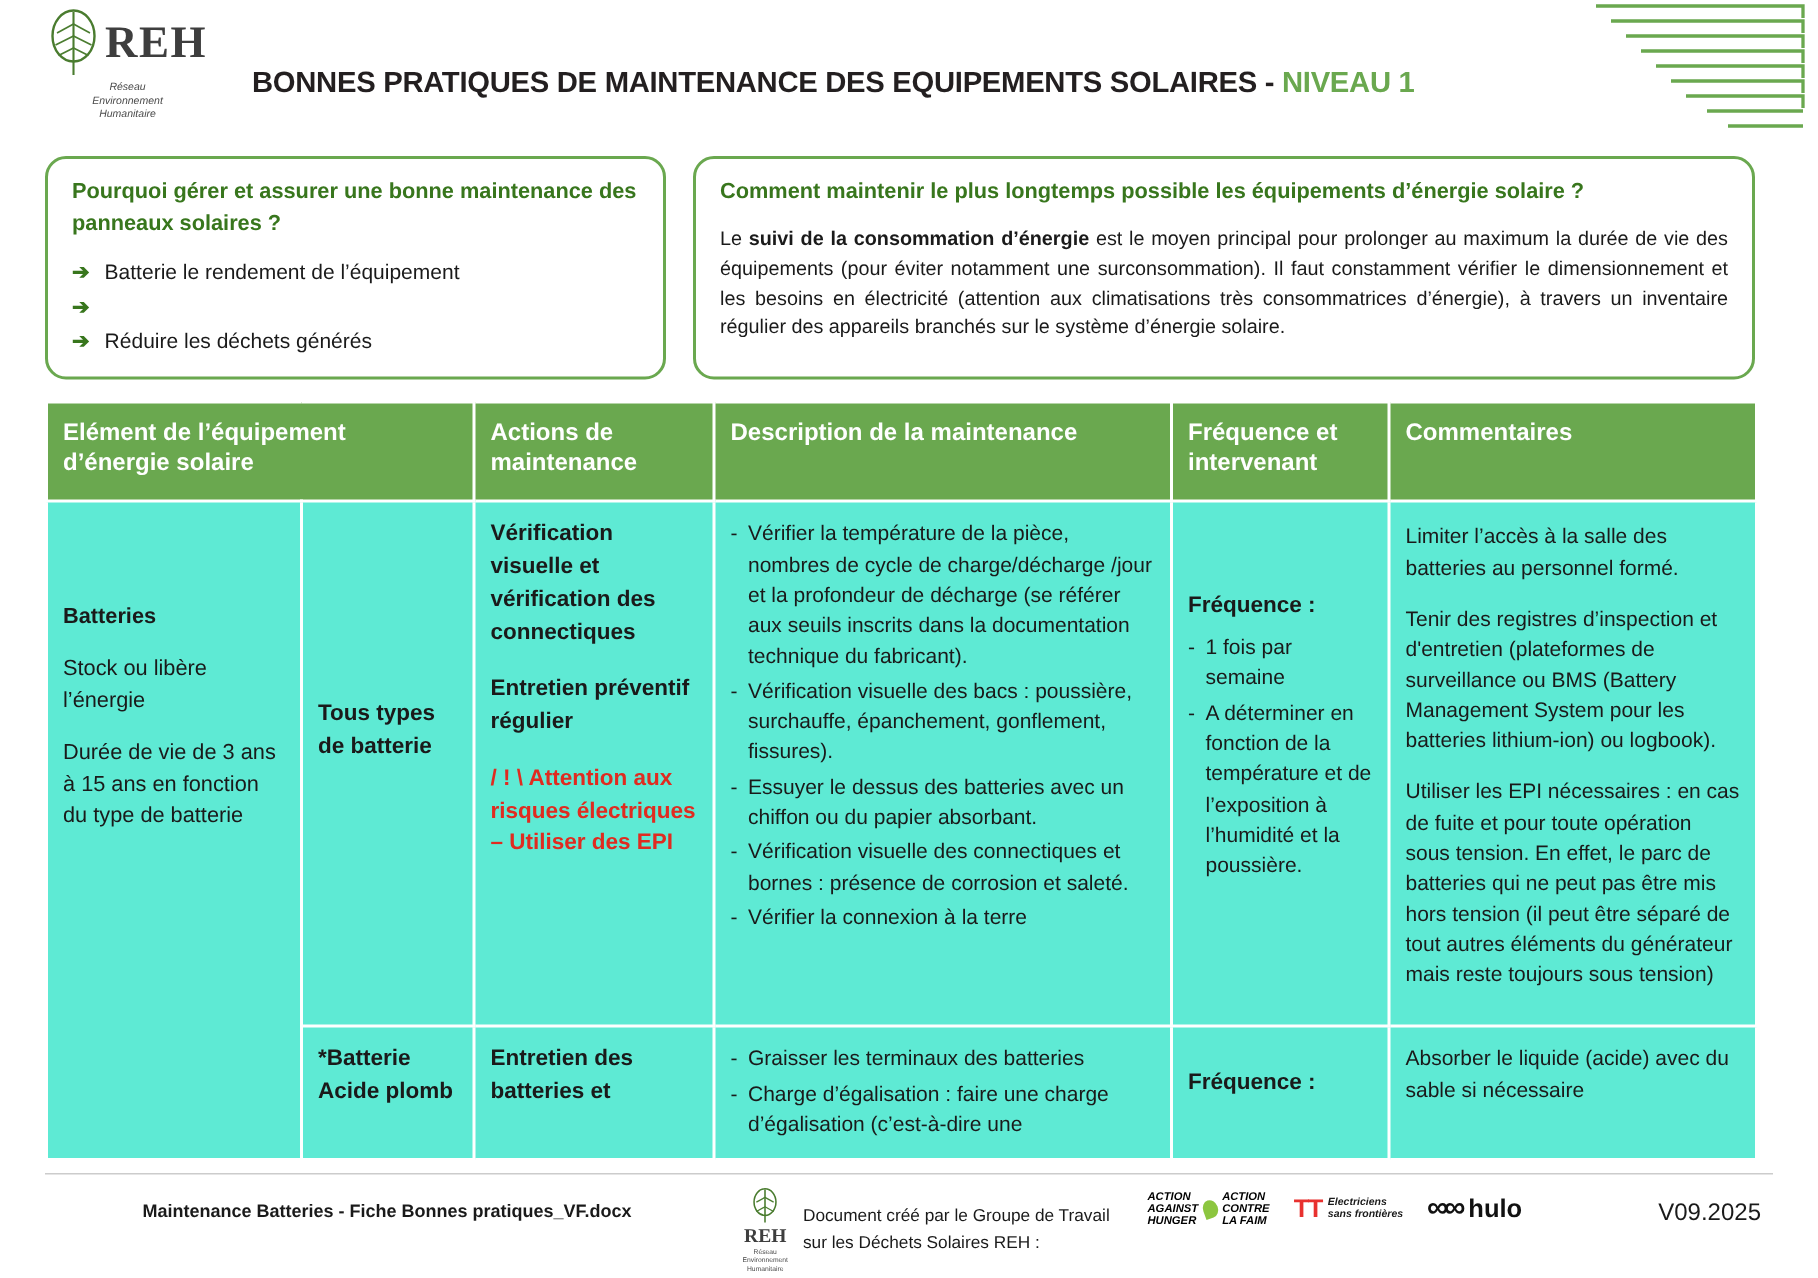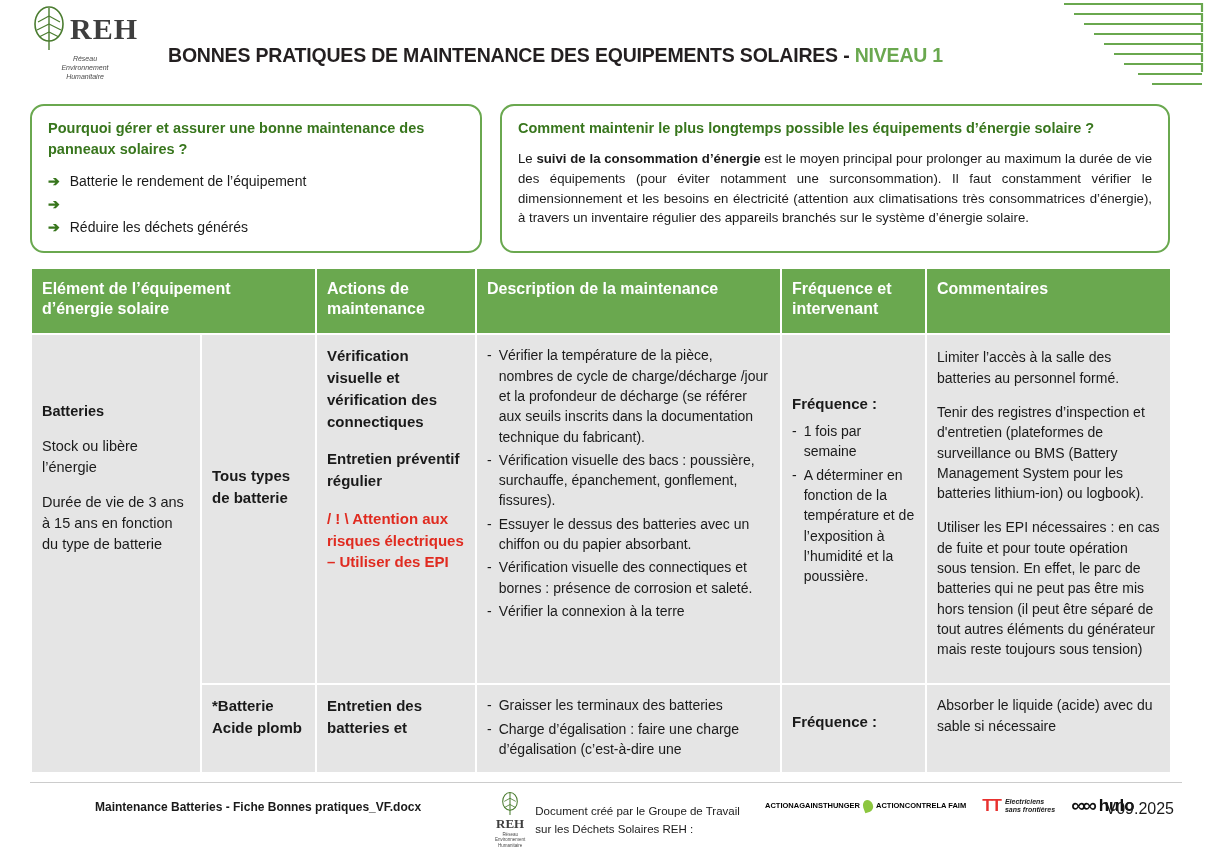--- a/index.html
+++ b/index.html
@@ -38,21 +38,21 @@
     position:absolute;right:0;top:0;width:160px;height:96px;overflow:hidden;
   }
   
   .intro-row{
     display:flex;gap:18px;padding:0 42px 0 30px;margin-top:8px;
   }
   .box{
     border:2px solid #6aa84f;border-radius:14px;padding:12px 16px 12px 16px;
     box-sizing:border-box;
   }
-  .box-left{width:452px;}
+  .box-left{width:414px;}
   .box-right{flex:1;}
   .box-title{
     color:#38761d;font-weight:bold;font-size:14.5px;line-height:1.45;margin-bottom:10px;
   }
   .bullet-list{list-style:none;margin:0;padding:0;}
   .bullet-list li{
     display:flex;gap:10px;font-size:14px;line-height:1.65;color:#1a1a1a;
   }
   .arrow{color:#38761d;font-weight:bold;}
   .box-body{
@@ -66,21 +66,21 @@
   table{
     border-collapse:collapse;width:100%;table-layout:fixed;
   }
   th{
     background:#6aa84f;color:#ffffff;font-size:16px;font-weight:bold;
     text-align:left;vertical-align:top;padding:10px 10px 14px 10px;
     border:2px solid #ffffff;
     line-height:1.25;
   }
   td{
-    background:#e5e5e5;vertical-align:top;padding:10px 10px;
+    background:#5eead4;vertical-align:top;padding:10px 10px;
     border:2px solid #ffffff;font-size:14px;line-height:1.45;
   }
   .c1{width:170px;}
   .c2{width:115px;}
   .c3{width:160px;}
   .c4{width:305px;}
   .c5{width:145px;}
   .c6{width:245px;}
   td.cell-elem{font-size:14.5px;}
   td.cell-elem p{margin:0 0 14px 0;}
@@ -118,21 +118,21 @@
   .footer-reh{
     display:flex;flex-direction:column;align-items:center;
   }
   .footer-reh .lt{font-family:"Liberation Serif",serif;font-weight:bold;font-size:13px;color:#3e3e3e;}
   .footer-reh .ls{font-size:4.5px;color:#4a4a4a;text-align:center;line-height:1.2;}
   .footer-credit{font-size:11.5px;line-height:1.6;color:#1a1a1a;}
   .partners{
     position:absolute;left:765px;top:12px;display:flex;align-items:center;gap:16px;
   }
   .aah{display:flex;align-items:center;gap:3px;font-size:7.5px;font-weight:bold;line-height:1.05;color:#000;}
-  .aah .col{display:flex;flex-direction:row;}
+  .aah .col{display:flex;flex-direction:column;font-style:italic;}
   .aah .leaf{width:10px;height:12px;background:#8cc63f;border-radius:50% 50% 50% 0;transform:rotate(-20deg);}
   .esf{display:flex;align-items:center;gap:4px;}
   .esf .tt{font-size:17px;font-weight:bold;color:#e8312f;letter-spacing:-1px;}
   .esf .lbl{font-size:7px;font-style:italic;font-weight:bold;color:#1a1a1a;line-height:1.1;}
   .hulo{display:flex;align-items:center;gap:5px;}
   .hulo .inf{font-size:20px;font-weight:bold;color:#111;letter-spacing:-3px;}
   .hulo .nm{font-size:17px;font-weight:bold;color:#111;}
   .version{position:absolute;right:38px;top:18px;font-size:16px;color:#1a1a1a;}
   .licence{position:absolute;left:765px;bottom:6px;font-size:9.5px;color:#1a1a1a;}
   .licence a{color:#1155cc;text-decoration:underline;}

